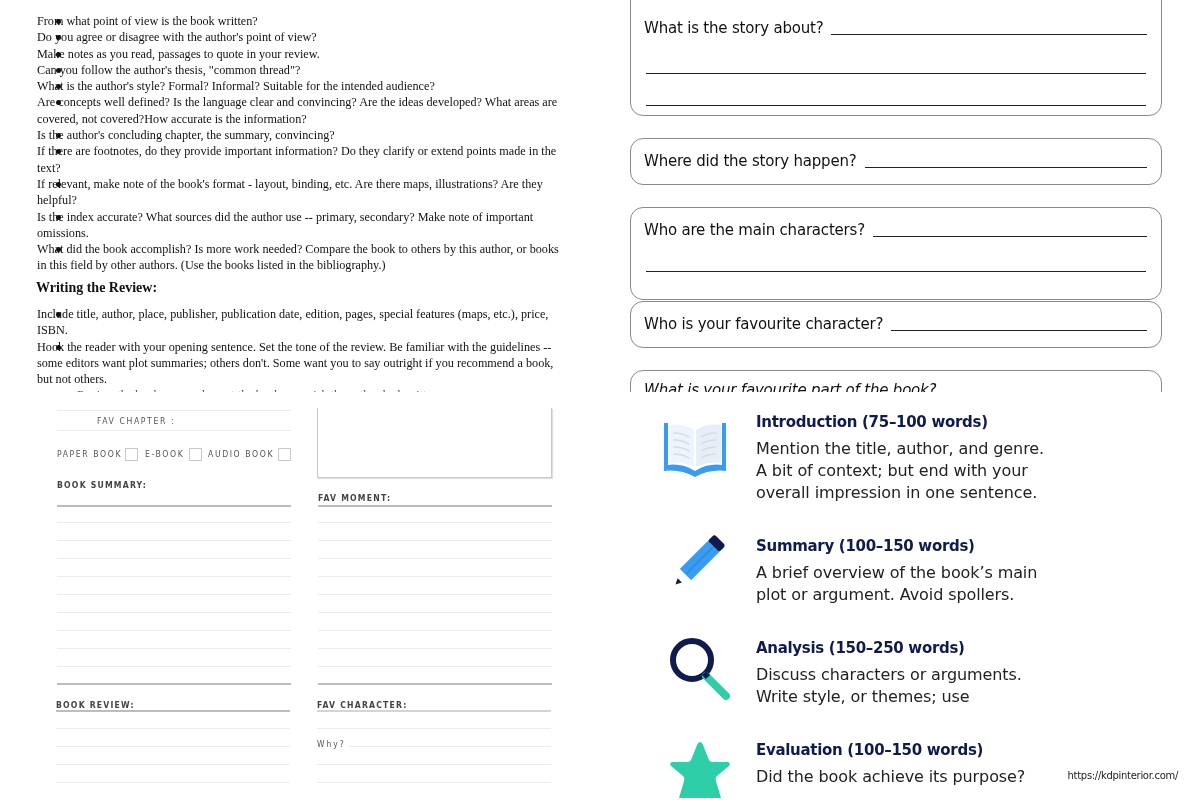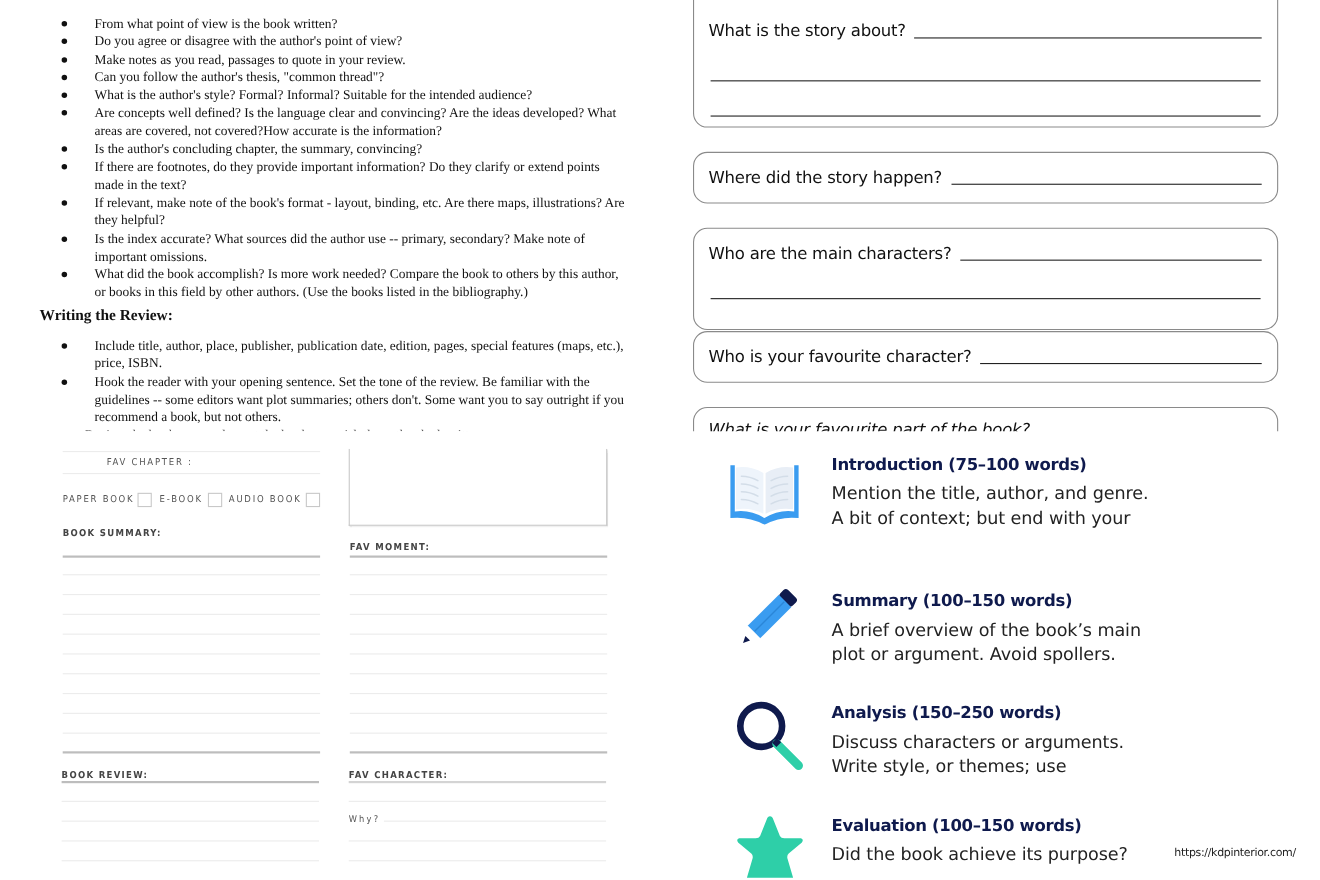--- a/index.html
+++ b/index.html
@@ -3,21 +3,21 @@
 <meta charset="utf-8">
 <style>
   * { box-sizing: border-box; margin: 0; padding: 0; }
   html, body { width: 1200px; height: 800px; overflow: hidden; background: #ffffff; }
   body { position: relative; font-family: "Liberation Sans", sans-serif; }
 
   
   .q1 { position: absolute; left: 0; top: 0; width: 600px; height: 392px; overflow: hidden; background: #fff;
         font-family: "Liberation Serif", serif; color: #111; }
   .q1 ul { list-style: none; position: absolute; left: 0; width: 600px; }
-  .q1 li { position: relative; padding-left: 86px; padding-right: 30px; font-size: 12.2px; line-height: 16.3px; }
+  .q1 li { position: relative; padding-left: 37px; padding-right: 30px; font-size: 12.2px; line-height: 16.3px; }
   .q1 li::before { content: ""; position: absolute; left: 56px; top: 6px; width: 5px; height: 5px; border-radius: 50%; background: #111; }
   .q1 .list-a { top: 13px; }
   .q1 .heading { position: absolute; left: 36px; top: 280px; font-size: 14px; font-weight: bold; }
   .q1 .list-b { top: 306px; }
   .q1 .cut-text { position: absolute; left: 77px; top: 387px; font-size: 12.2px; color: #555; white-space: nowrap; height: 5px; overflow: hidden; line-height: 16px; }
 
   
   .q2 { position: absolute; left: 600px; top: 0; width: 600px; height: 392px; overflow: hidden; background: #fff;
         font-family: "DejaVu Sans", sans-serif; color: #111; }
   .box { position: absolute; left: 30px; width: 532px; border: 1.3px solid #8a8a8a; border-radius: 13px; background: #fff; }
@@ -181,20 +181,21 @@
         <path d="M39 23 Q46 19 54 19"></path>
         <path d="M39 30 Q46 26 54 26"></path>
         <path d="M39 37 Q46 33 54 33"></path>
     </g>
   </svg>
   <div class="sec" style="top:2px;">
     <h3>Introduction (75–100 words)</h3>
     <p>
       <span>Mention the title, author, and genre.</span><br>
       <span>A bit of context; but end with your</span><br>
+      <span>overall impression in one sentence.</span>
     </p>
   </div>
 
   <svg class="icon" style="left:66px; top:124px;" width="60" height="64" viewBox="0 0 60 64">
     <g transform="rotate(45 30 32)">
       <rect x="22" y="-2" width="16" height="10" rx="3" fill="#0f1a4d"></rect>
       <rect x="22" y="7" width="16" height="40" fill="#3a9cf0"></rect>
       <line x1="30" y1="8" x2="30" y2="46" stroke="#2a86d8" stroke-width="1.3"></line>
       <polygon points="22,47 38,47 30,60" fill="#ffffff"></polygon>
       <polygon points="27,55 33,55 30,61" fill="#0f1a4d"></polygon>

